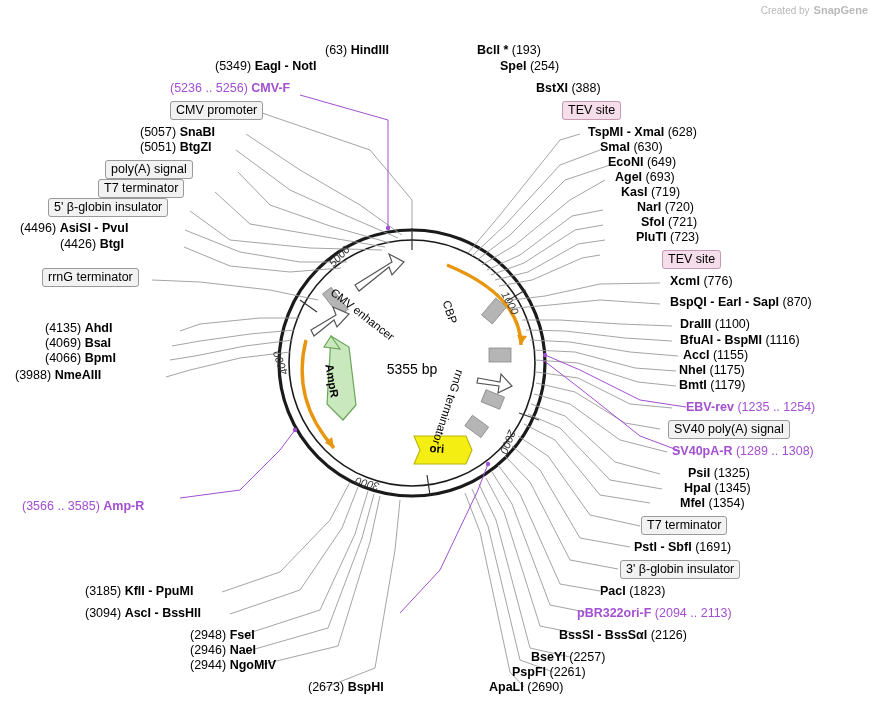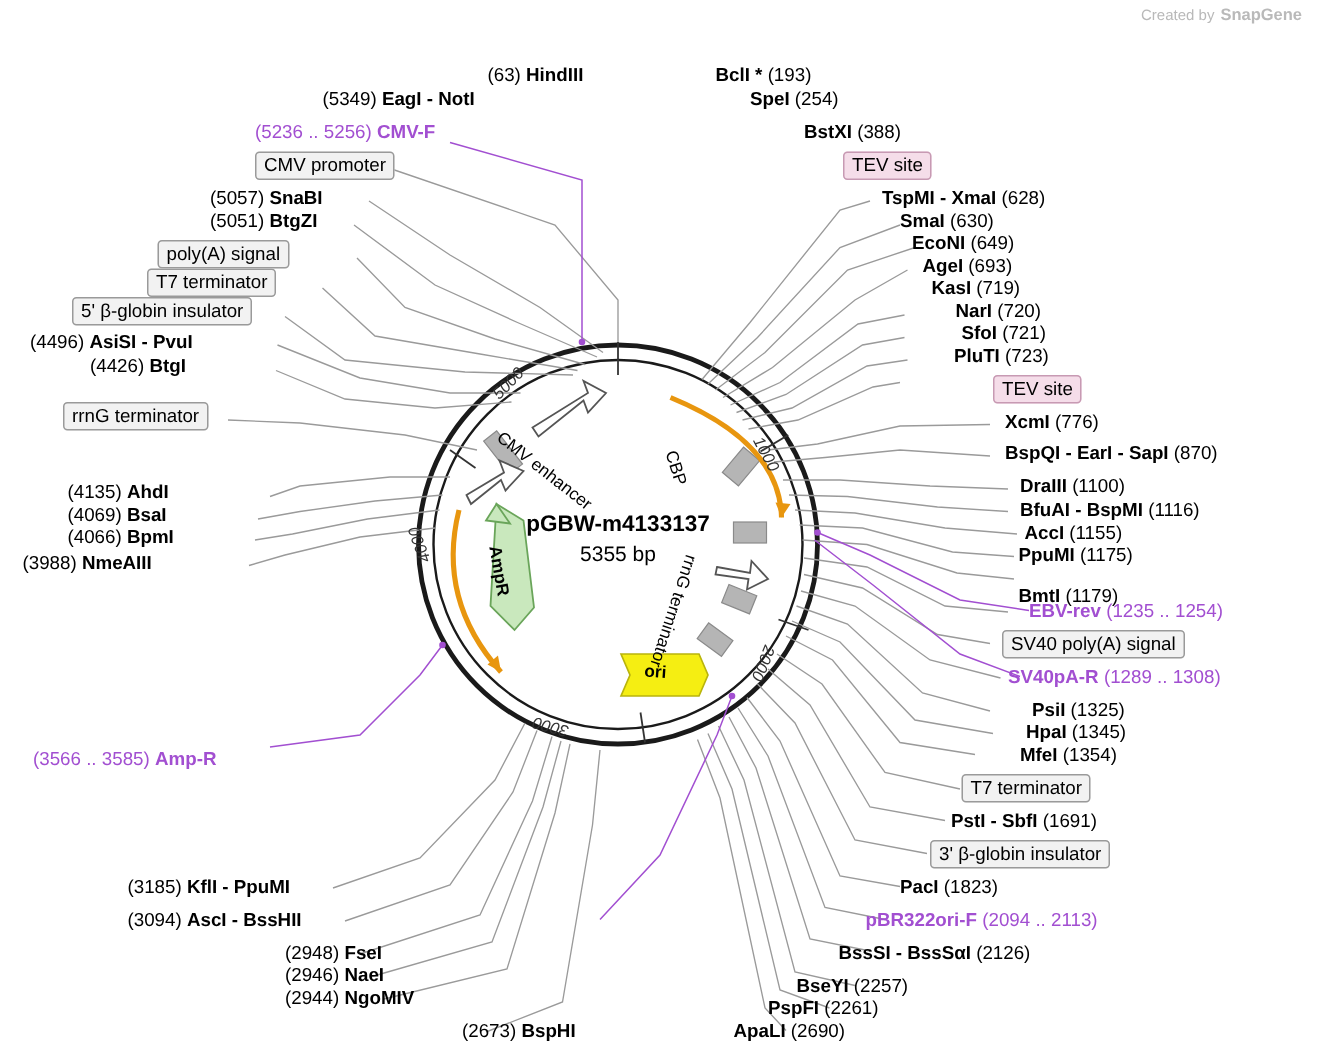--- a/index.html
+++ b/index.html
@@ -157,21 +157,20 @@
       <path d="M488,464 L478,490 L440,570 L400,613"></path>
     </g>
     <g fill="#a24fd1">
       <circle cx="388" cy="228" r="2.2"></circle>
       <circle cx="295" cy="430" r="2.2"></circle>
       <circle cx="545" cy="355" r="2.2"></circle>
       <circle cx="488" cy="464" r="2.2"></circle>
     </g>
   </svg>
 
-  <div class="plasmid-name" style="left:312px;top:341px;width:200px;">pGBW-m4133137</div>
   <div class="plasmid-bp" style="left:312px;top:361px;width:200px;">5355 bp</div>
 
   <div class="ticklabel" style="left:498px;top:297px;transform:rotate(62deg);">1000</div>
   <div class="ticklabel" style="left:496px;top:436px;transform:rotate(112deg);">2000</div>
   <div class="ticklabel" style="left:355px;top:478px;transform:rotate(-165deg);">3000</div>
   <div class="ticklabel" style="left:268px;top:357px;transform:rotate(-110deg);">4000</div>
   <div class="ticklabel" style="left:327px;top:250px;transform:rotate(-46deg);">5000</div>
 
   <div class="featlabel" style="left:336px;top:286px;transform:rotate(38deg);transform-origin:left top;">CMV enhancer</div>
   <div class="featlabel" style="left:452px;top:299px;transform:rotate(72deg);transform-origin:left top;">CBP</div>
@@ -308,24 +307,24 @@
   </div>
   <div class="lbl" style="left:680px;top:334px;">
     <span class="bold">BfuAI - BspMI</span>
     <span class="pos">(1116)</span>
   </div>
   <div class="lbl" style="left:683px;top:349px;">
     <span class="bold">AccI</span>
     <span class="pos">(1155)</span>
   </div>
   <div class="lbl" style="left:679px;top:364px;">
-    <span class="bold">PpuMI</span>
+    <span class="bold">NheI</span>
     <span class="pos">(1175)</span>
   </div>
-  <div class="lbl" style="left:679px;top:379px;margin-top:12px;">
+  <div class="lbl" style="left:679px;top:379px;">
     <span class="bold">BmtI</span>
     <span class="pos">(1179)</span>
   </div>
   <div class="lbl purple" style="left:686px;top:401px;">
     <span class="bold">EBV-rev</span>
     <span class="pos">(1235 .. 1254)</span>
   </div>
   <div class="lbl" style="left:668px;top:423px;">
     <span class="tagbox">SV40 poly(A) signal</span>
   </div>

